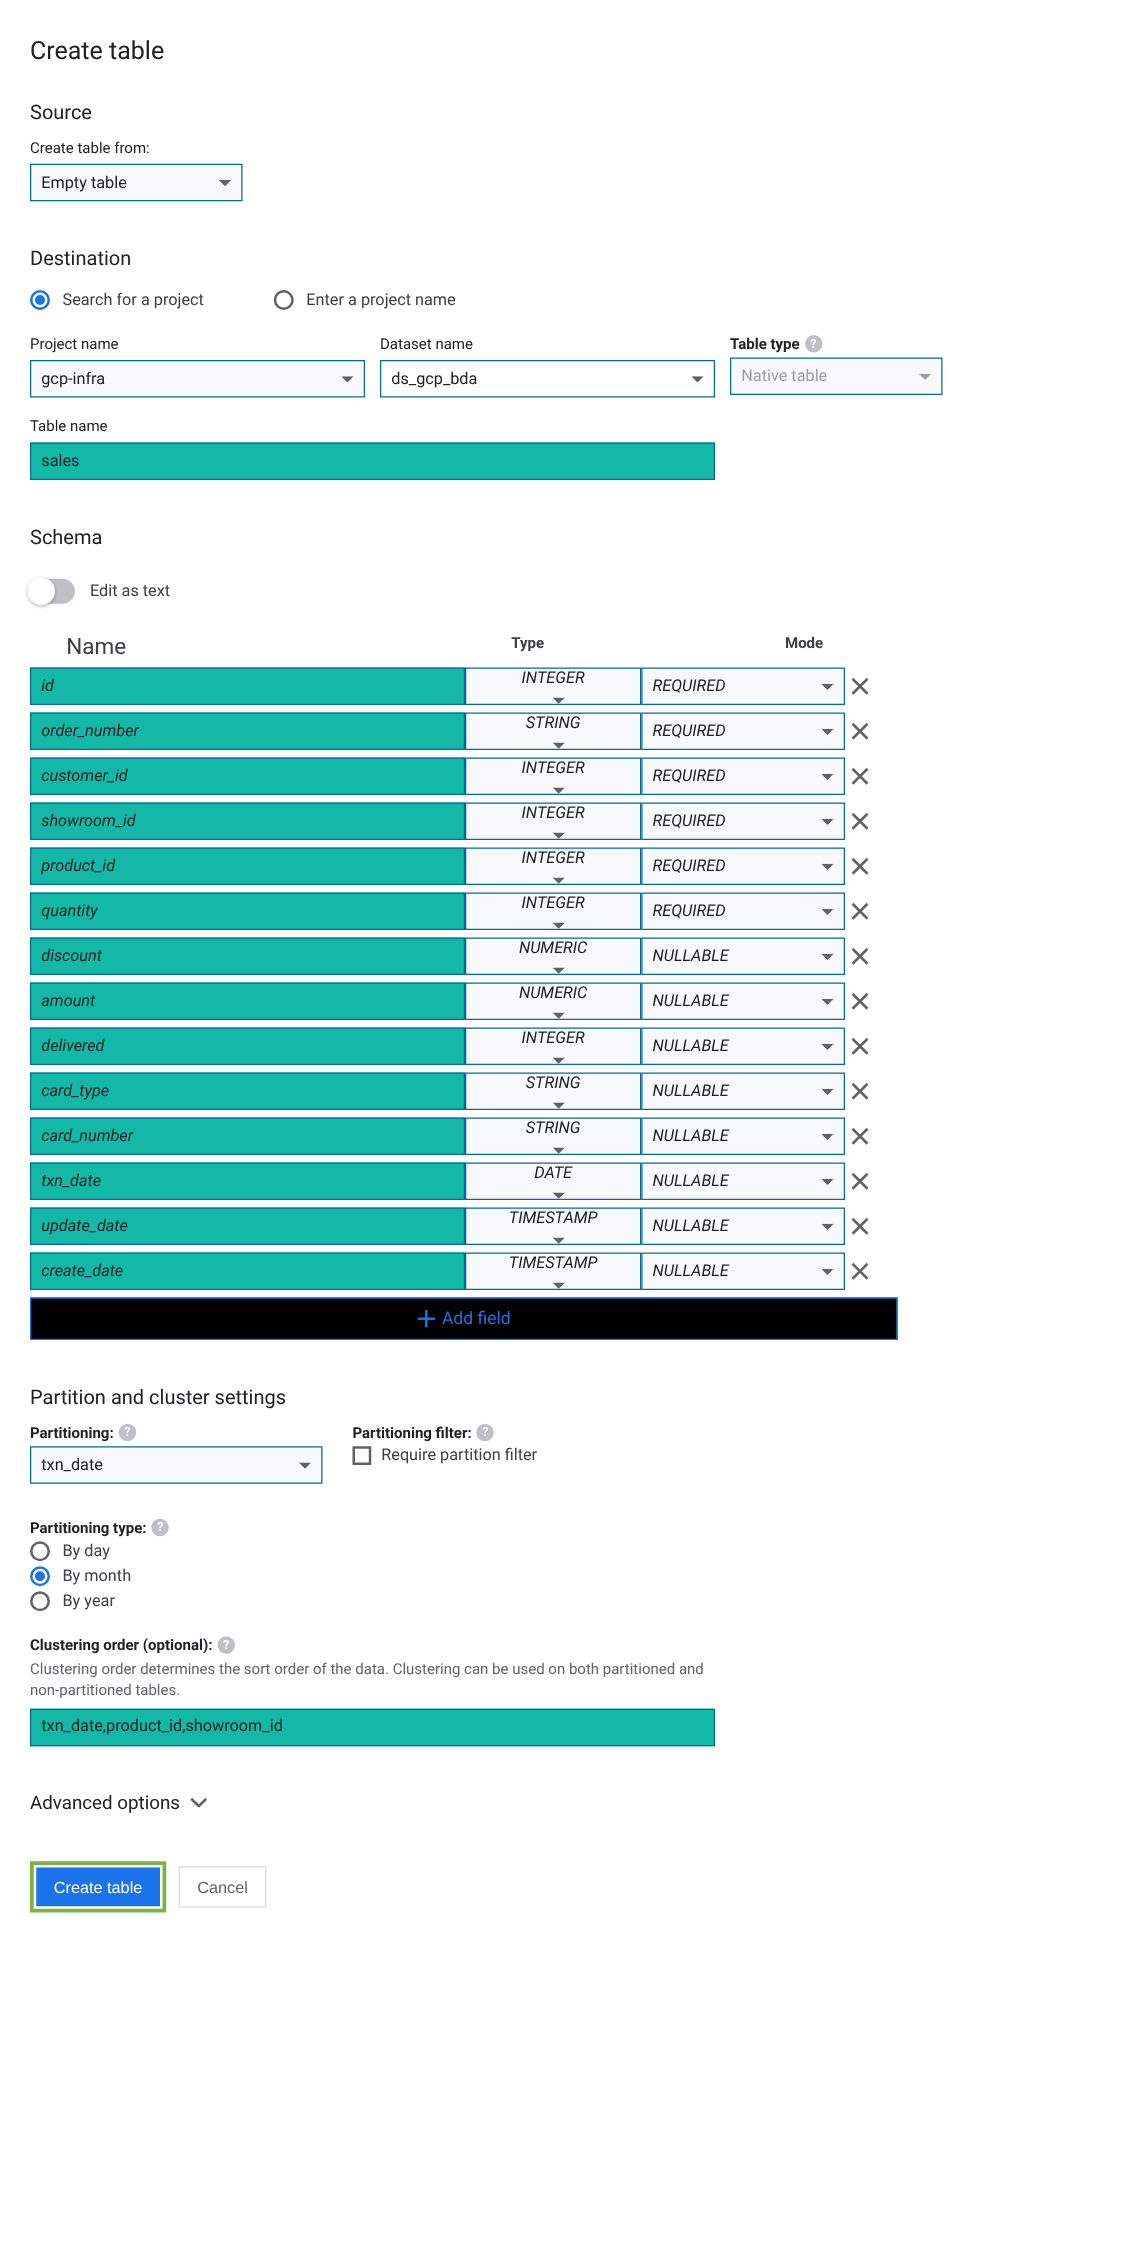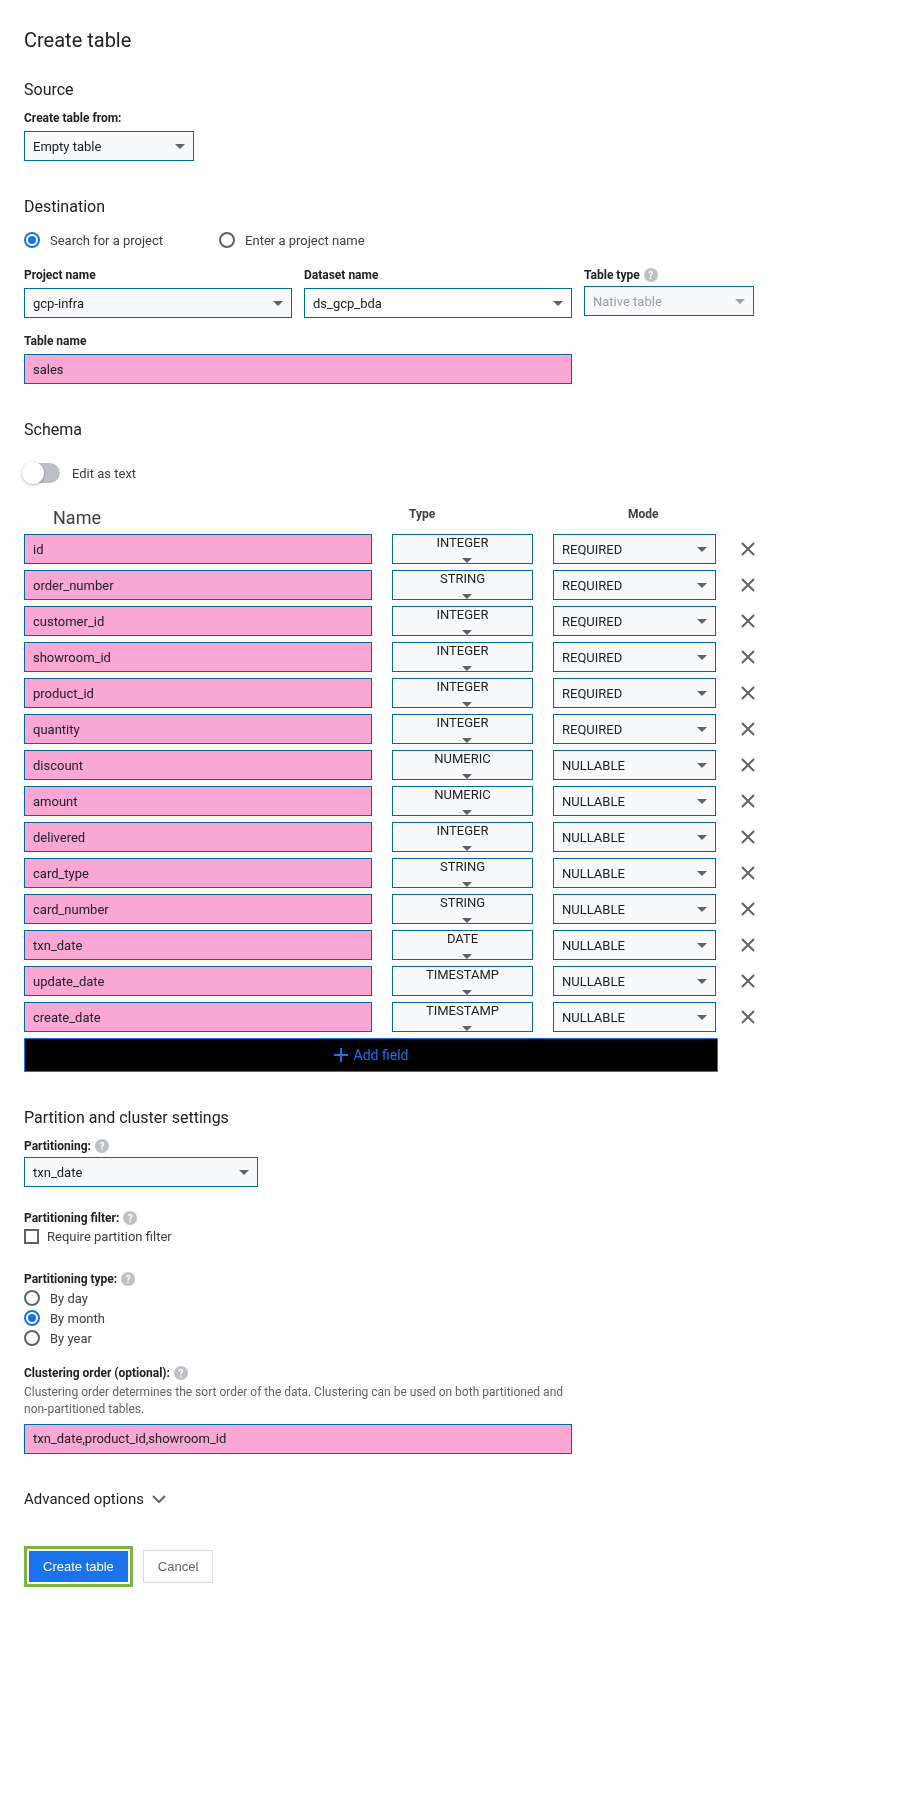--- a/index.html
+++ b/index.html
@@ -7,34 +7,34 @@
     font-family: Roboto, Arial, sans-serif;
     background: #fff;
     color: #3c4043;
     font-size: 13px;
     padding: 28px 24px;
     width: 911px;
   }
   h1 { font-size: 20px; font-weight: 400; color: #202124; margin-bottom: 28px; }
   h2 { font-size: 16px; font-weight: 400; color: #202124; margin-bottom: 12px; }
   .section { margin-bottom: 36px; }
-  .label-bold { font-size: 12px; font-weight: 700; color: #202124; margin-bottom: 6px; display: block; }
+  .label-bold { font-size: 12px; font-weight: 400; color: #202124; margin-bottom: 6px; display: block; }
   .select, .text-input {
     height: 30px;
     border: 1px solid #0369a1;
     background: #f8f9fa;
     padding: 0 8px;
     font-size: 13px;
     color: #202124;
     display: flex;
     align-items: center;
     justify-content: space-between;
     cursor: pointer;
   }
-  .text-input { background: #f9a8d4; cursor: text; }
+  .text-input { background: #14b8a6; cursor: text; }
   .select.white { background: #fff; }
   .select.disabled { color: #9aa0a6; }
   .caret { margin-left: 8px; }
   .caret svg { display: block; }
   .radio-row { display: flex; align-items: center; gap: 10px; margin-bottom: 4px; }
   .radio-group-h { display: flex; gap: 56px; margin-top: 16px; }
   .radio {
     width: 16px; height: 16px; border: 2px solid #5f6368; border-radius: 50%;
     display: inline-flex; align-items: center; justify-content: center;
     flex-shrink: 0;
@@ -50,21 +50,21 @@
     position: relative; flex-shrink: 0;
   }
   .toggle::after {
     content: ""; width: 22px; height: 22px; background: #fff; border-radius: 50%;
     position: absolute; left: -2px; top: -1px; box-shadow: 0 1px 3px rgba(0,0,0,0.3);
   }
   .schema-header { display: flex; gap: 8px; margin-bottom: 6px; }
   .schema-header .col-name { width: 348px; font-size: 18px; font-weight: 400; margin-left: 29px; }
   .schema-header .col-type { width: 163px; font-size: 12px; font-weight: 700; }
   .schema-header .col-mode { width: 163px; font-size: 12px; font-weight: 700; margin-left: 48px; }
-  .schema-row { display: flex; gap: 20px; align-items: center; margin-bottom: 6px; }
+  .schema-row { display: flex; gap: 0; align-items: center; margin-bottom: 6px; font-style: italic; }
   .schema-row .name-field { width: 348px; }
   .schema-row .type-field { width: 141px; flex-direction: column; }
   .schema-row .mode-field { width: 163px; }
   .close-btn { width: 24px; display: flex; justify-content: center; cursor: pointer; color: #5f6368; }
   .add-field-btn {
     width: 694px;
     height: 34px;
     border: 1px solid #1a73e8;
     color: #1a73e8;
     display: flex;
@@ -90,21 +90,21 @@
   .btn-primary {
     background: #1a73e8; color: #fff; border: none; padding: 8px 14px;
     font-size: 13px; cursor: pointer;
   }
   .btn-highlight { border: 3px solid #7cb342; padding: 2px; }
   .btn-secondary {
     background: #fff; color: #5f6368; border: 1px solid #dadce0;
     padding: 8px 14px; font-size: 13px; cursor: pointer;
   }
   .label-with-help { display: flex; align-items: center; font-size: 12px; font-weight: 700; color: #202124; margin-bottom: 4px; }
-  .partition-grid { display: flex; gap: 24px; flex-direction: column; }
+  .partition-grid { display: flex; gap: 24px; }
 </style>
 </head>
 <body>
 
 <h1>Create table</h1>
 
 <div class="section">
   <h2>Source</h2>
   <span class="label-bold">Create table from:</span>
   <div class="select" style="width:170px">

